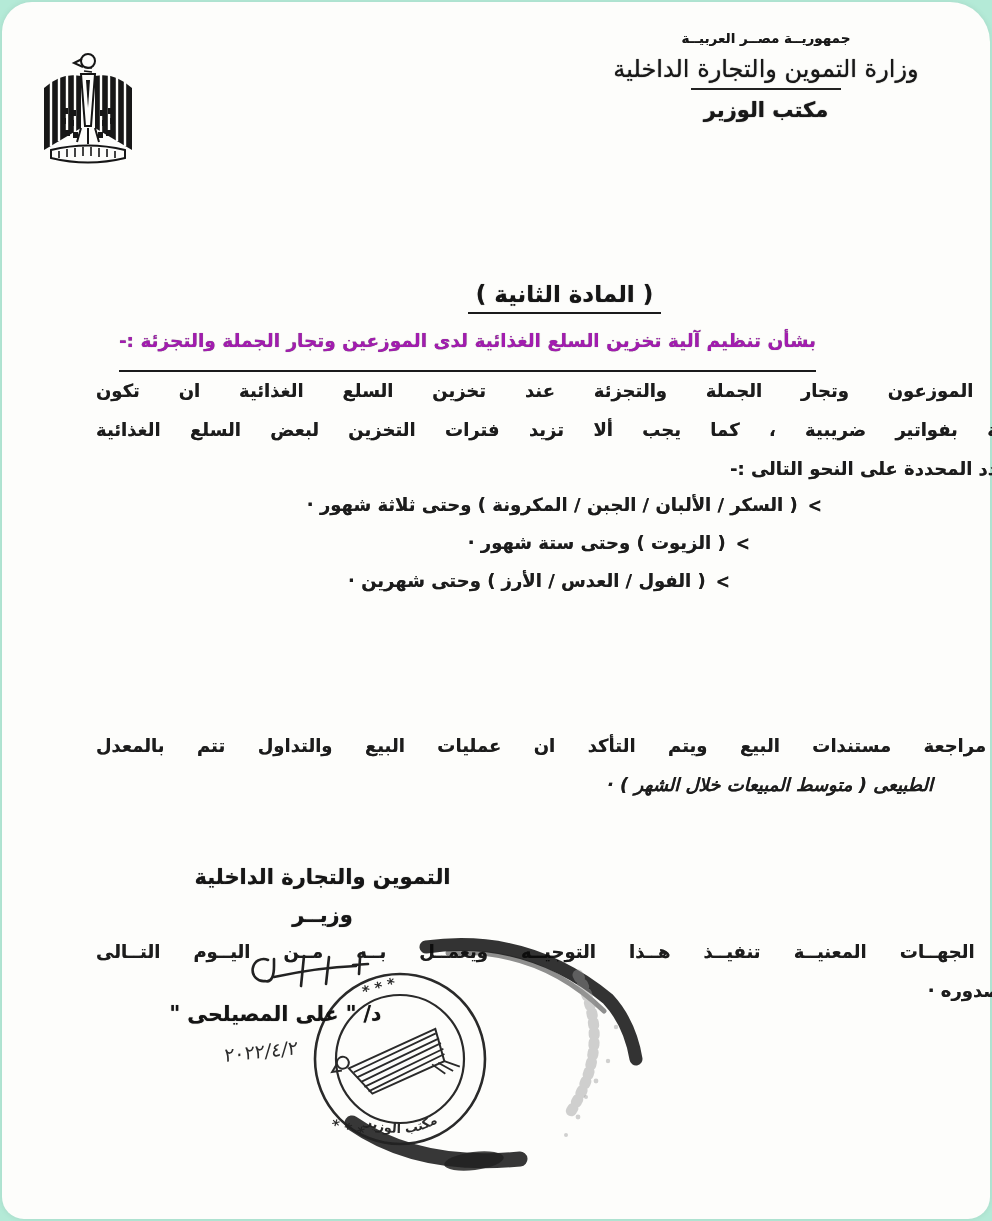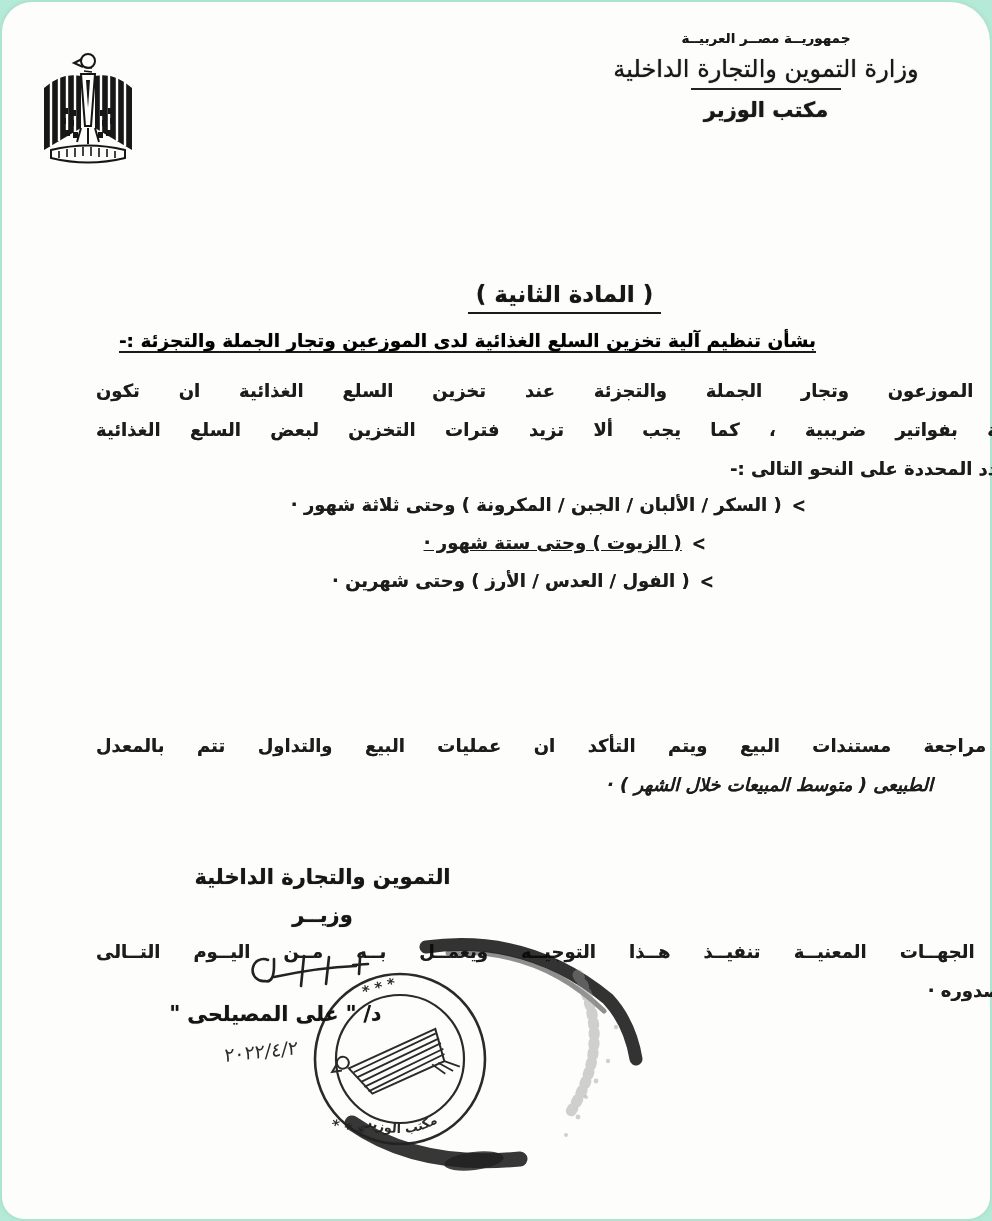--- a/index.html
+++ b/index.html
@@ -31,35 +31,35 @@
   .title-wrap{position:absolute;text-align:center;direction:rtl;}
   .title-underline{
     display:inline-block;font-weight:700;color:#161616;
     border-bottom:2.5px solid #1b1b1b;padding:0 8px 5px 8px;
     text-shadow:0 0 .8px rgba(0,0,0,.7);
   }
   #title-a2{top:281px;left:412px;width:305px;font-size:23px;}
   #title-a3{top:691px;left:418px;width:295px;font-size:22px;}
   .subject{
     position:absolute;top:330px;right:176px;direction:rtl;
-    font-size:18.5px;font-weight:700;color:#000000;
-    border-bottom:2.2px solid #1b1b1b;padding-bottom:0;
+    font-size:18.5px;font-weight:700;color:#a21caf;
+    border-bottom:2.2px solid #1b1b1b;padding-bottom:19px;
     text-shadow:0 0 .7px rgba(0,0,0,.65);
   }
   .block{position:absolute;right:176px;left:96px;direction:rtl;color:#1c1c1c;}
   .bullet{position:relative;}
   .btext{padding-right:30px;}
   .bline{font-size:18px;font-weight:700;line-height:39px;white-space:nowrap;text-shadow:0 0 .6px rgba(0,0,0,.6);}
   .j{text-align:justify;text-align-last:justify;white-space:normal;height:39px;overflow:hidden;}
   .r{text-align:right;}
   #bullet1{top:371px;}
-  #subpoints{top:486px;right:186px;}
+  #subpoints{top:486px;right:170px;}
   .sp{font-size:18px;font-weight:700;line-height:38px;text-align:right;white-space:nowrap;text-shadow:0 0 .6px rgba(0,0,0,.6);}
   .sp .arrow{direction:ltr;unicode-bidi:bidi-override;display:inline-block;margin-left:10px;font-size:17px;transform:scaleY(1.15);}
-  .sp2{margin-right:100px;text-decoration:underline;}
+  .sp2{margin-right:72px;}
   .sp3{margin-right:92px;}
   #bullet2{top:609px;}
   #b2l2{margin-right:125px;font-style:italic;}
   #bullet3{top:737px;}
   
   .sigblock{
     position:absolute;top:858px;left:150px;width:345px;
     text-align:center;direction:rtl;color:#161616;
     font-size:21px;font-weight:700;line-height:38px;
     text-shadow:0 0 .8px rgba(0,0,0,.7);

